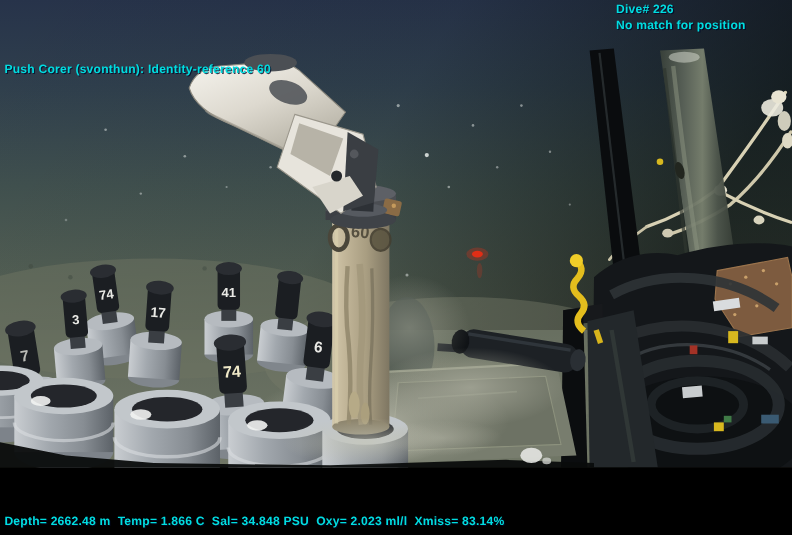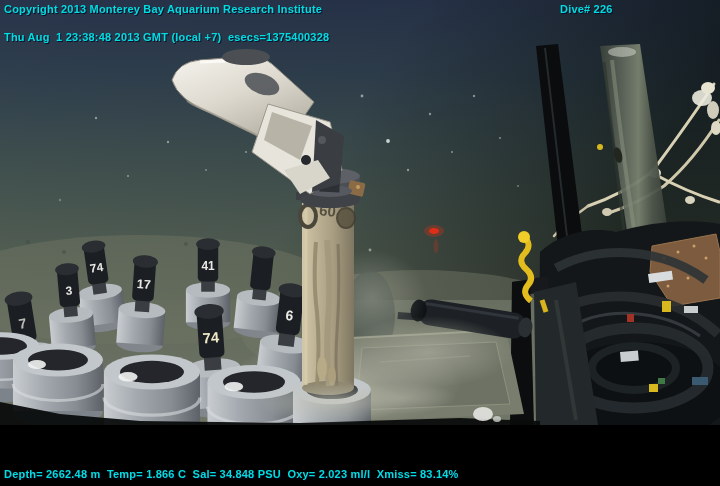--- a/index.html
+++ b/index.html
@@ -349,21 +349,21 @@
     <ellipse cx="332" cy="402" rx="75" ry="22" fill="url(#hazeG2)" opacity=".75"></ellipse>
     <ellipse cx="402" cy="398" rx="55" ry="16" fill="url(#hazeG)" opacity=".6"></ellipse>
   </g>
 
   <g>
     <ellipse cx="483" cy="414" rx="10" ry="7" fill="#e4e6e2" opacity=".9"></ellipse>
     <ellipse cx="497" cy="419" rx="4" ry="3" fill="#cfd2cd" opacity=".8"></ellipse>
   </g>
 </svg>
 
-  <div class="osd" style="left:4px;top:2px">Copyright 2013 Monterey Bay Aquarium Research Institute</div>
-  <div class="osd" style="left:4px;top:30px">Thu Aug  1 23:38:48 2013 GMT (local +7)  esecs=1375400328</div>
+  <div class="osd" style="left:4px;top:56px">Push Corer (svonthun): Identity-reference 60</div>
   <div class="osd" style="left:560px;top:2px">Dive# 226</div>
+  <div class="osd" style="left:560px;top:16px">No match for position</div>
 
   <div class="bottom-bar">
     <div class="osd telemetry">Depth= 2662.48 m  Temp= 1.866 C  Sal= 34.848 PSU  Oxy= 2.023 ml/l  Xmiss= 83.14%</div>
   </div>
 
 </div>
 
 </body></html>

